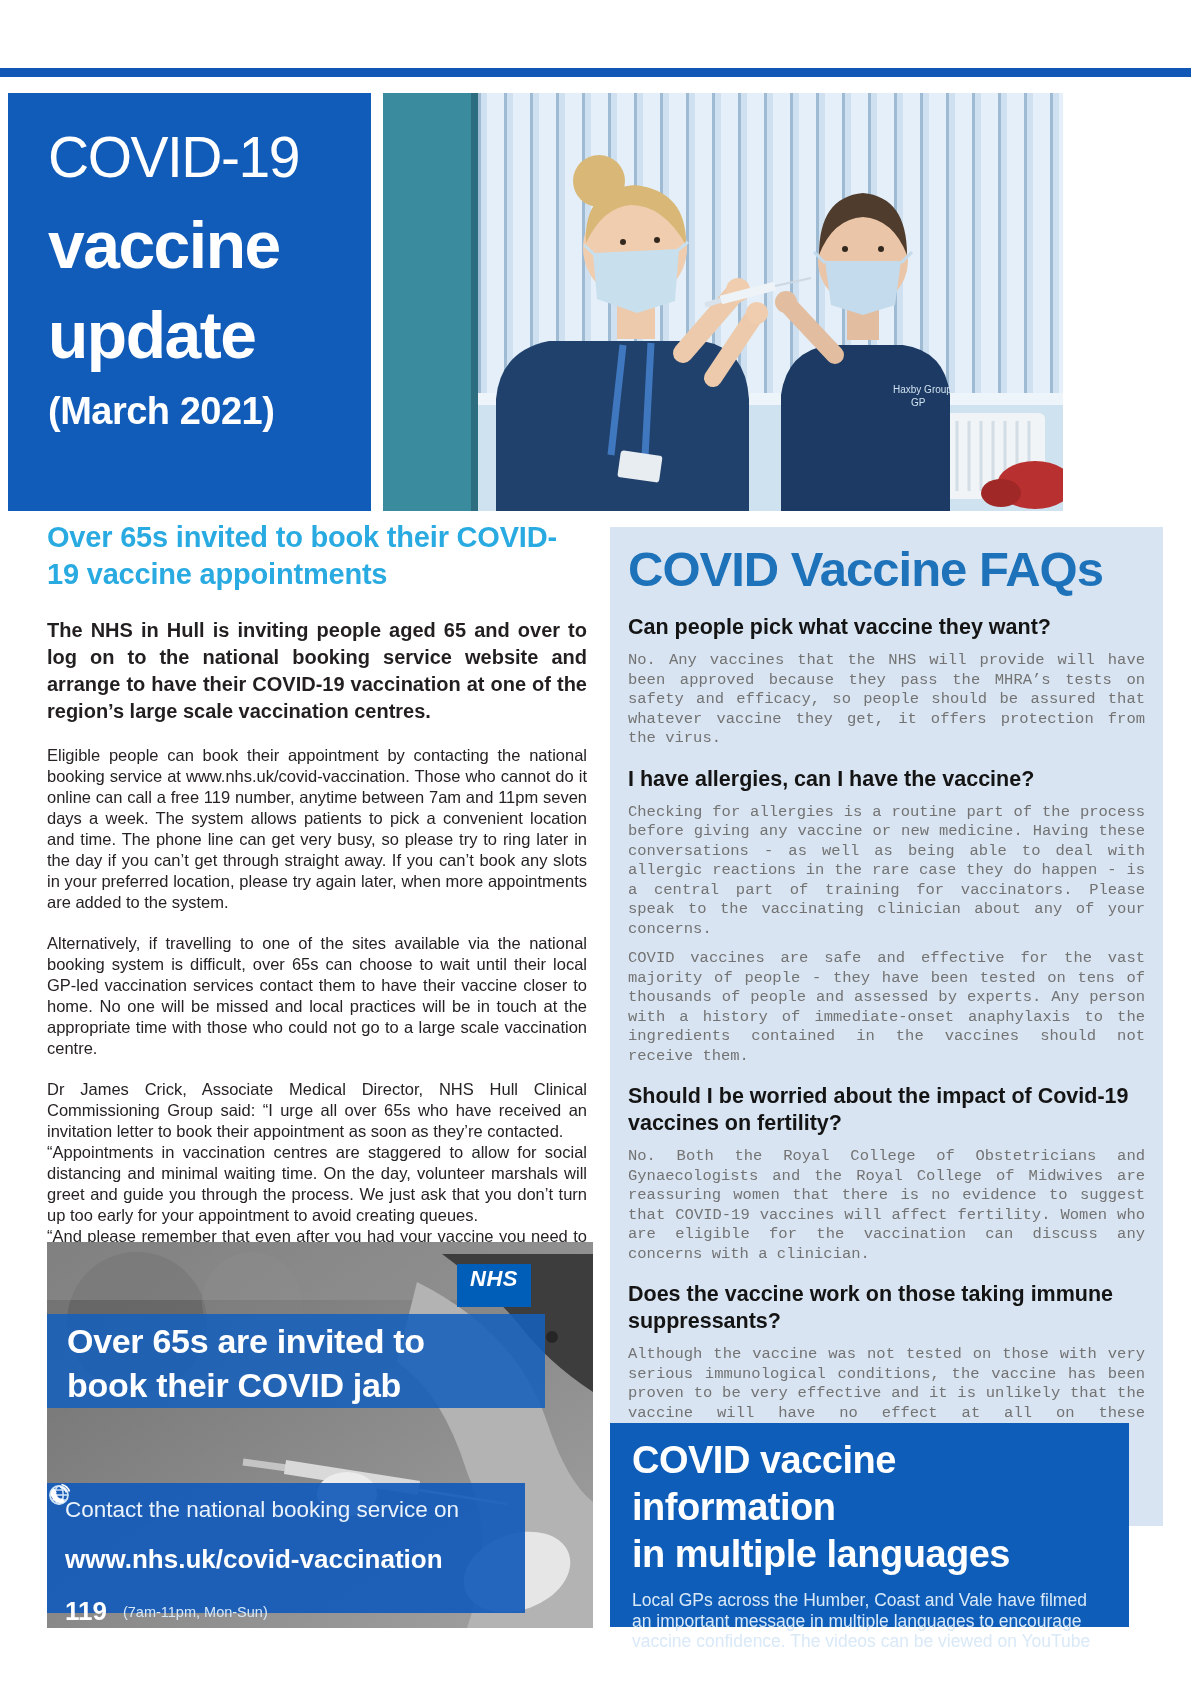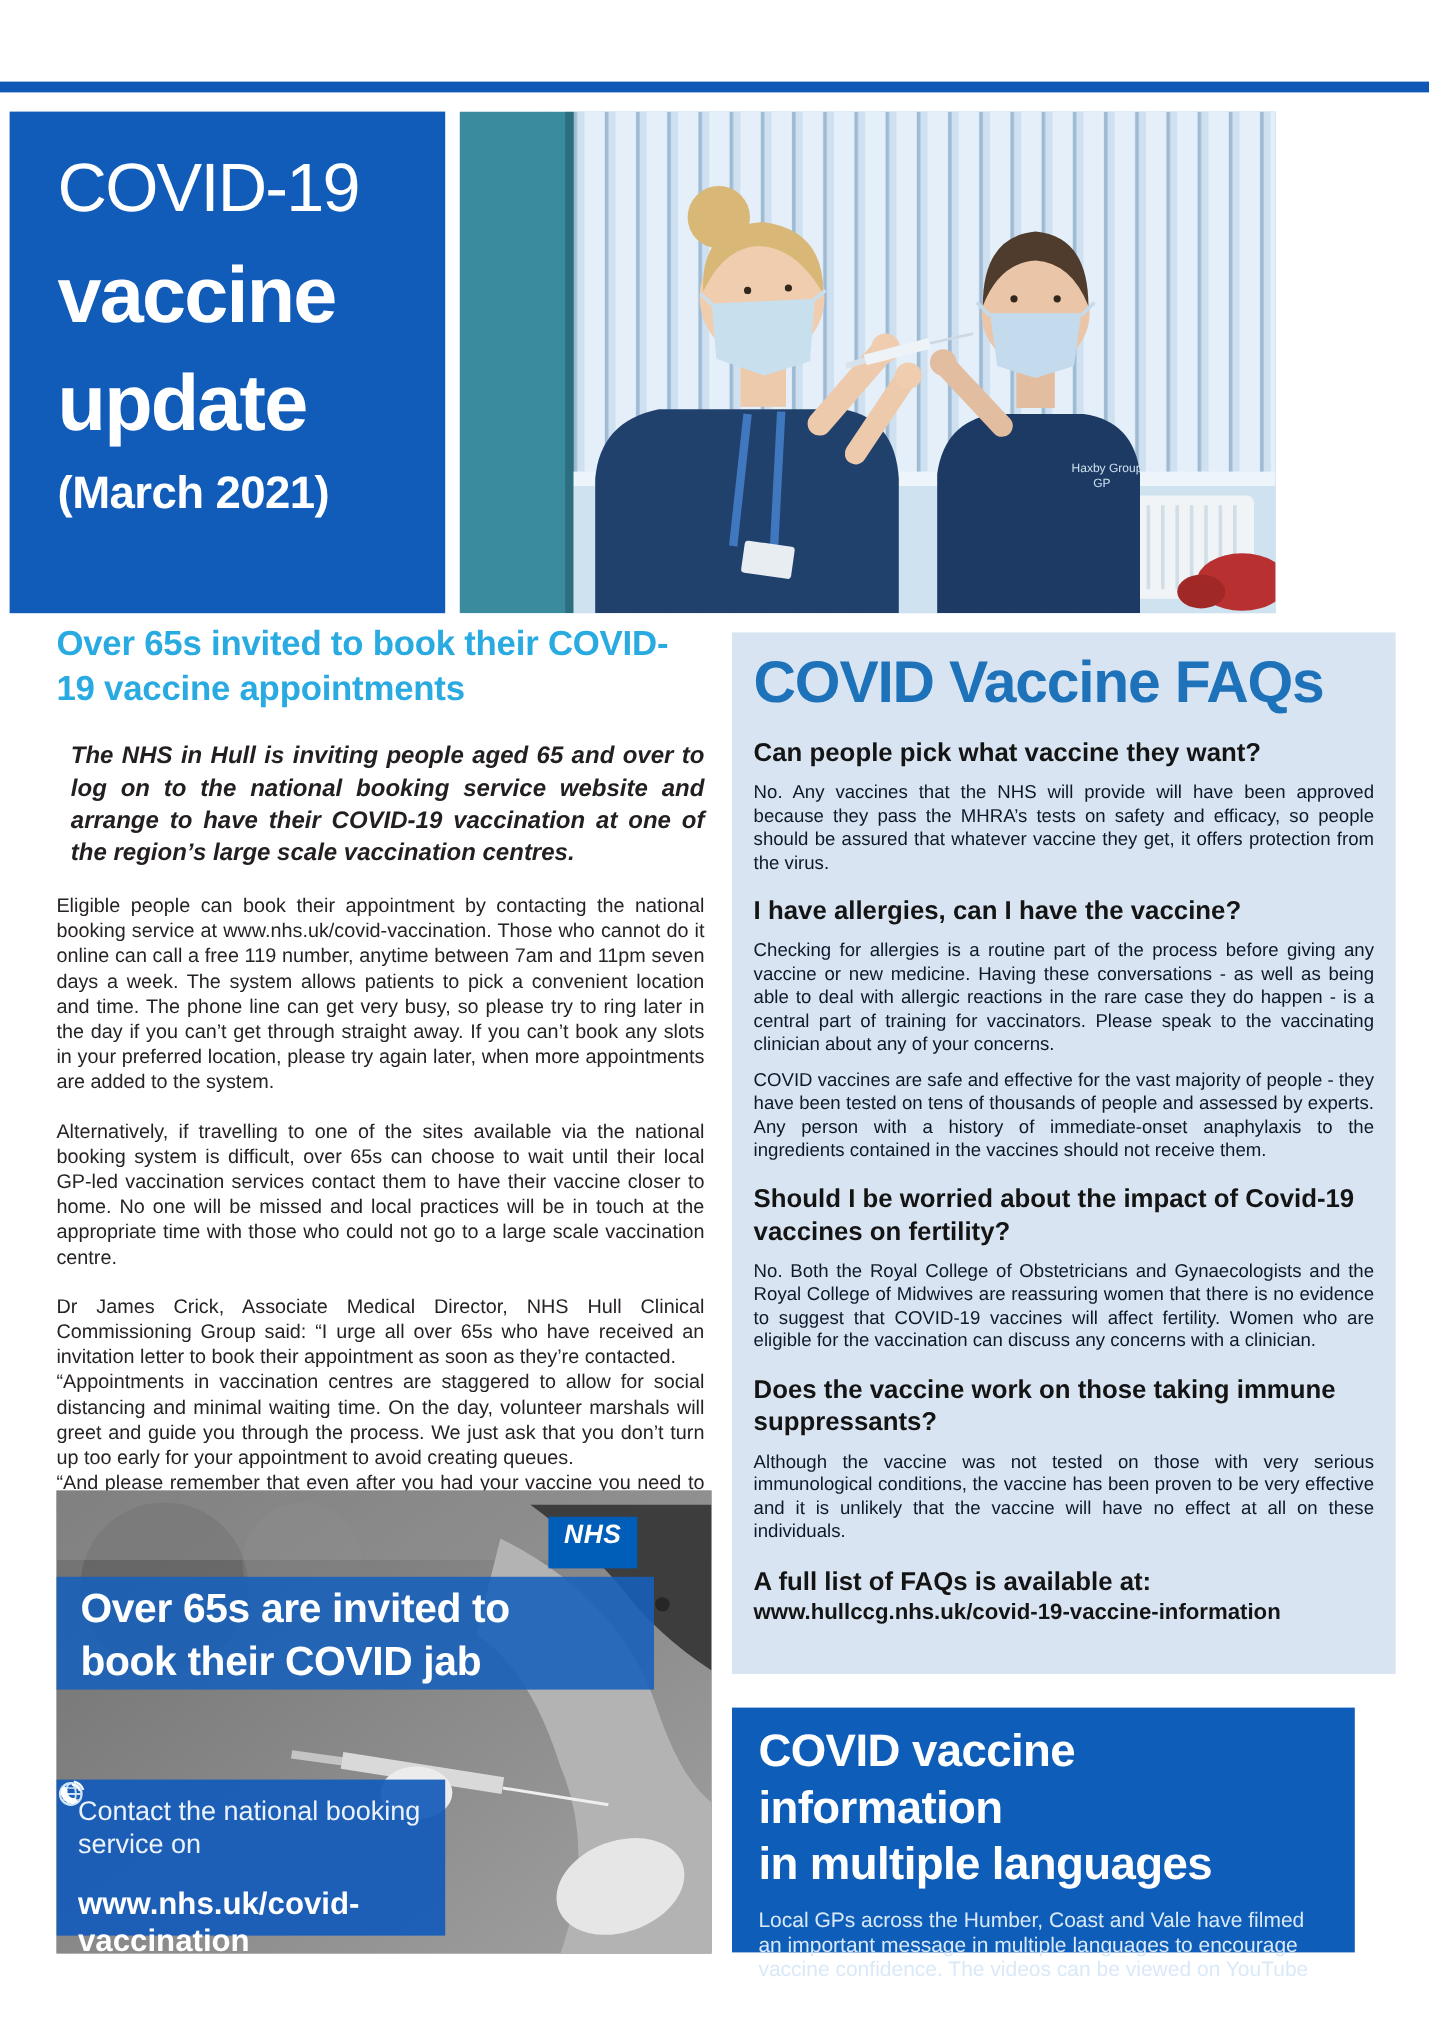--- a/index.html
+++ b/index.html
@@ -14,47 +14,47 @@
   .m-line1{font-size:57px;font-weight:400;letter-spacing:-1.5px;line-height:60px;}
   .m-line2{font-size:66px;font-weight:900;letter-spacing:-1.5px;line-height:68px;margin-top:24px;}
   .m-line3{font-size:66px;font-weight:900;letter-spacing:-1.5px;line-height:68px;margin-top:22px;}
   .m-sub{font-size:38px;font-weight:900;letter-spacing:-0.5px;line-height:44px;margin-top:20px;}
 
   .masthead-photo{position:absolute;left:383px;top:93px;width:680px;height:418px;overflow:hidden;background:#bcd2e6;}
 
   
   .col-left{position:absolute;left:47px;top:519px;width:540px;}
   .headline{font-size:29px;line-height:37px;font-weight:700;color:#29abe2;letter-spacing:-0.2px;margin:0;}
-  .intro{font-size:20px;line-height:27px;font-weight:700;font-style:italic;color:#231f20;
-         margin:24px 0 0 12px;text-align:justify;}
+  .intro{font-size:20px;line-height:27px;font-weight:700;color:#231f20;
+         margin:24px 0 0 0;text-align:justify;}
   .body-p{font-size:16.5px;line-height:21px;color:#272324;margin:20px 0 0 0;text-align:justify;}
   .body-p.tight{margin-top:0;}
 
   
   .promo{position:absolute;left:47px;top:1242px;width:546px;height:386px;overflow:hidden;background:#8a8a8a;margin:0;}
   .promo svg{position:absolute;left:0;top:0;}
   .nhs-logo{position:absolute;left:410px;top:22px;width:74px;height:43px;background:#005eb8;
     color:#fff;font-style:italic;font-weight:700;font-size:22px;line-height:29px;text-align:center;letter-spacing:0.5px;}
   .promo-banner{position:absolute;left:0;top:72px;width:498px;height:94px;background:rgba(22,96,188,0.88);
     box-sizing:border-box;padding:5px 0 0 20px;color:#fff;}
   .promo-banner div{font-size:34px;line-height:44px;font-weight:700;letter-spacing:-0.3px;}
-  .promo-contact{position:absolute;left:0;top:241px;width:324px;height:130px;background:rgba(20,90,185,0.93);
+  .promo-contact{position:absolute;left:0;top:241px;width:478px;height:130px;background:rgba(20,90,185,0.93);
     box-sizing:border-box;padding:13px 0 0 18px;color:#fff;}
   .contact-label{font-size:22.5px;line-height:27px;color:#eaf3fc;font-weight:400;}
   .contact-row{display:flex;align-items:center;gap:10px;margin-top:21px;}
   .site{font-size:26px;font-weight:700;color:#fff;}
   .phone{font-size:26px;font-weight:700;color:#fff;}
   .hours{font-size:14.5px;color:#d6e8f8;margin-left:6px;}
 
   
   .faq{position:absolute;left:610px;top:527px;width:553px;min-height:868px;background:#d8e4f1;
        box-sizing:border-box;padding:14px 18px 16px 18px;}
   .faq-title{font-size:49px;line-height:56px;font-weight:900;color:#1d72b9;letter-spacing:-1px;margin:0;}
   .faq-q{font-size:21.5px;line-height:27px;font-weight:700;color:#141414;margin:17px 0 0 0;}
-  .faq-a{font-size:15.5px;line-height:19.5px;color:#0f172a;margin:10px 0 0 0;text-align:justify;}
+  .faq-a{font-size:15.5px;line-height:19.5px;color:#737373;margin:10px 0 0 0;text-align:justify;font-family:Liberation Mono, monospace;}
   .faq-footer{margin-top:19px;}
   .faq-footer-label{font-size:21.5px;line-height:25px;font-weight:700;color:#141414;}
   .faq-footer-url{font-size:18.5px;line-height:23px;font-weight:700;color:#141414;}
 
   
   .langs{position:absolute;left:610px;top:1423px;width:519px;height:204px;background:#0e5eb9;
          box-sizing:border-box;padding:12px 22px 0 22px;color:#fff;}
   .langs-title{font-size:38px;line-height:47px;font-weight:900;letter-spacing:-0.5px;margin:2px 0 0 0;}
   .langs-body{font-size:17.5px;line-height:20.5px;color:#d9e9f8;margin:12px 0 0 0;}
   .langs-body strong{color:#ffffff;}

